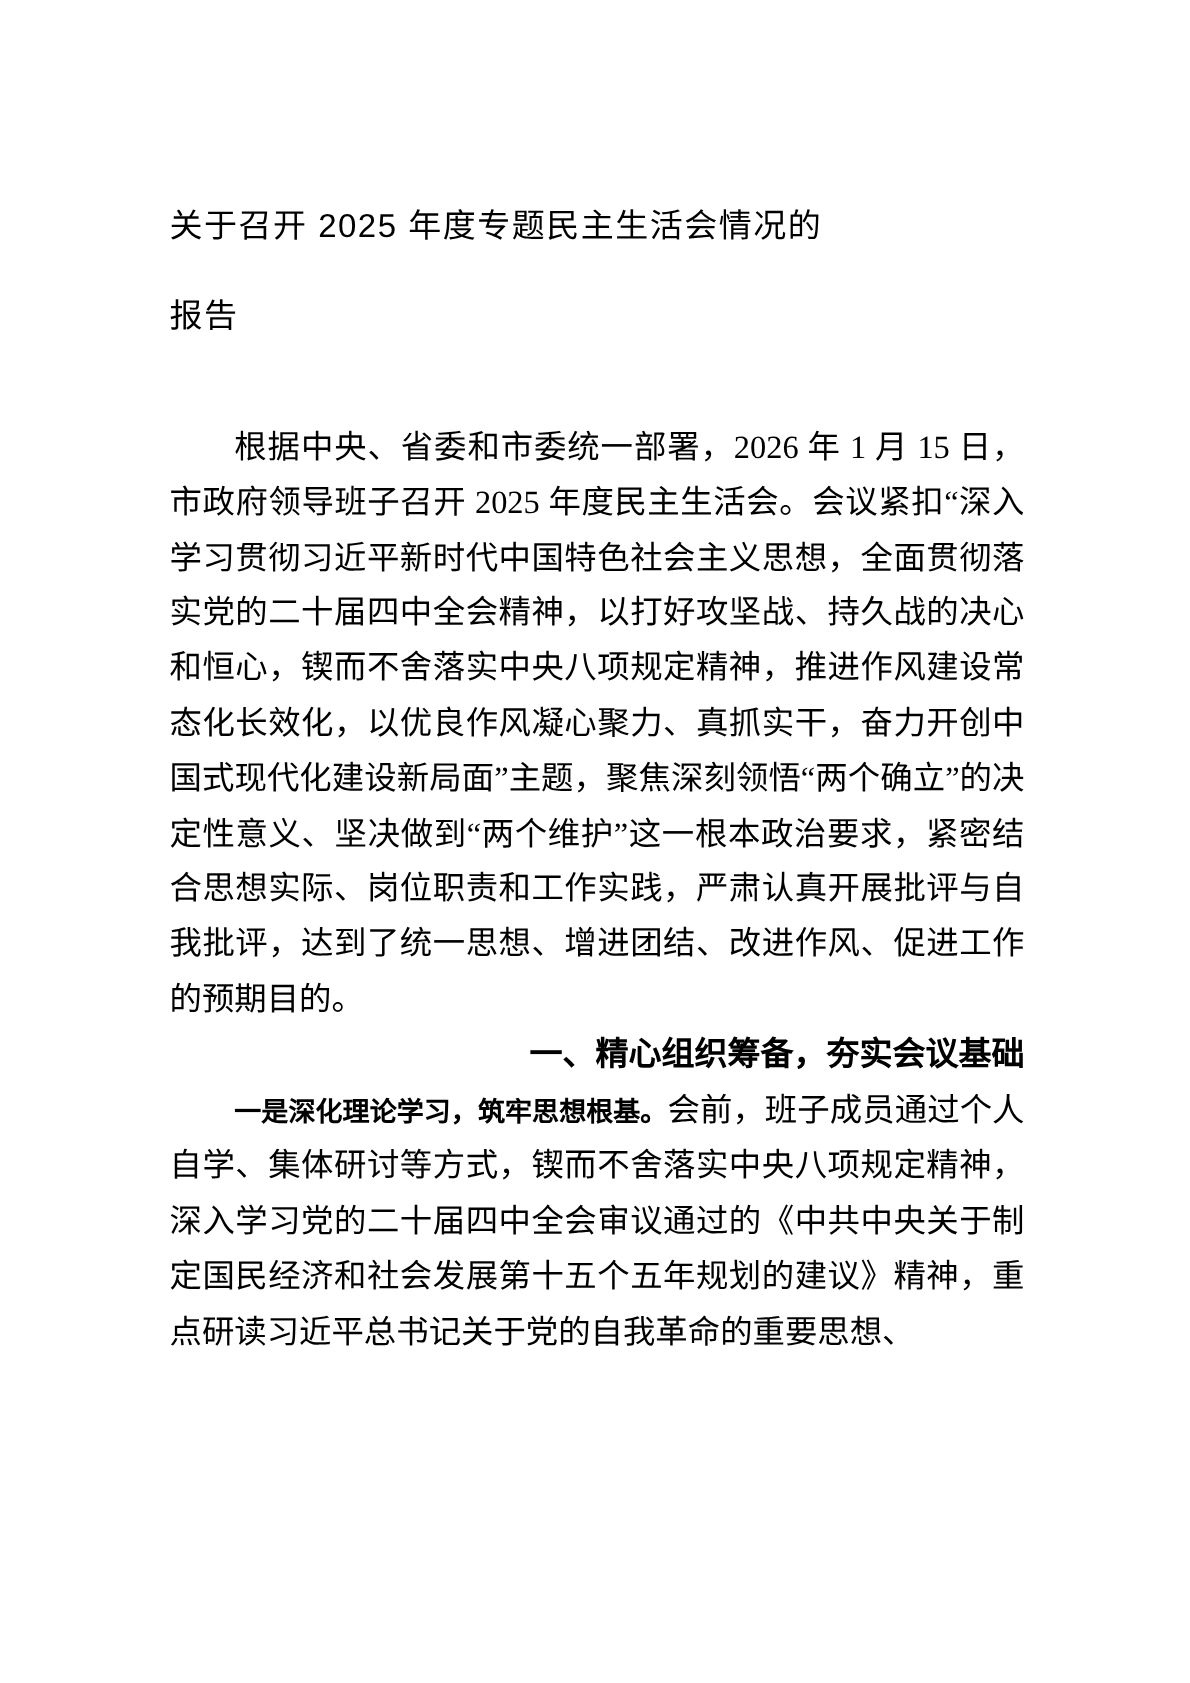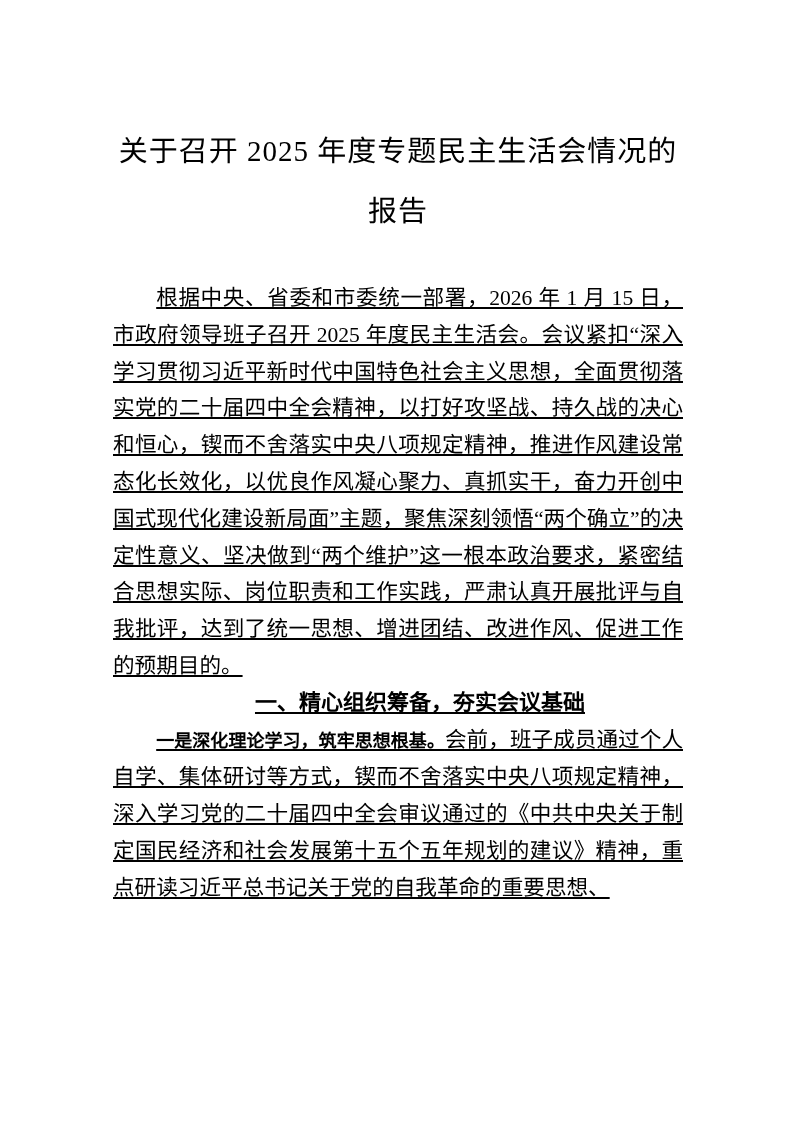--- a/index.html
+++ b/index.html
@@ -19,50 +19,48 @@
   .content {
     box-sizing: border-box;
     width: 793px;
     padding-left: 113px;
     padding-right: 110px;
   }
   .doc-title {
     margin: 0;
     margin-top: 121px;
     margin-bottom: 39px;
-    text-align: center;
-    font-family: Liberation Serif, serif;
+    font-family: Liberation Sans, sans-serif;
     font-weight: 400;
-    font-size: 29px;
+    font-size: 22px;
     line-height: 60px;
     letter-spacing: 1px;
   }
   .doc-title .title-line {
     display: block;
   }
   .body-text {
     font-family: "Liberation Serif", "DejaVu Serif", serif;
     font-size: 21.6px;
     line-height: 36.8px;
     text-align: justify;
     text-justify: inter-character;
   }
   .body-text p {
     margin: 0;
     text-indent: 2em;
-    text-decoration: underline;
   }
   .section-heading {
     margin: 0;
     text-indent: 2em;
     font-family: "Liberation Sans", "DejaVu Sans", sans-serif;
     font-weight: 700;
     font-size: 22px;
     line-height: 36.8px;
-    text-align: center;
+    text-align: right;
   }
   .lead-bold {
     font-family: "Liberation Sans", "DejaVu Sans", sans-serif;
     font-weight: 700;
     font-size: 18px;
   }
 </style>
 </head>
 <body>
 

